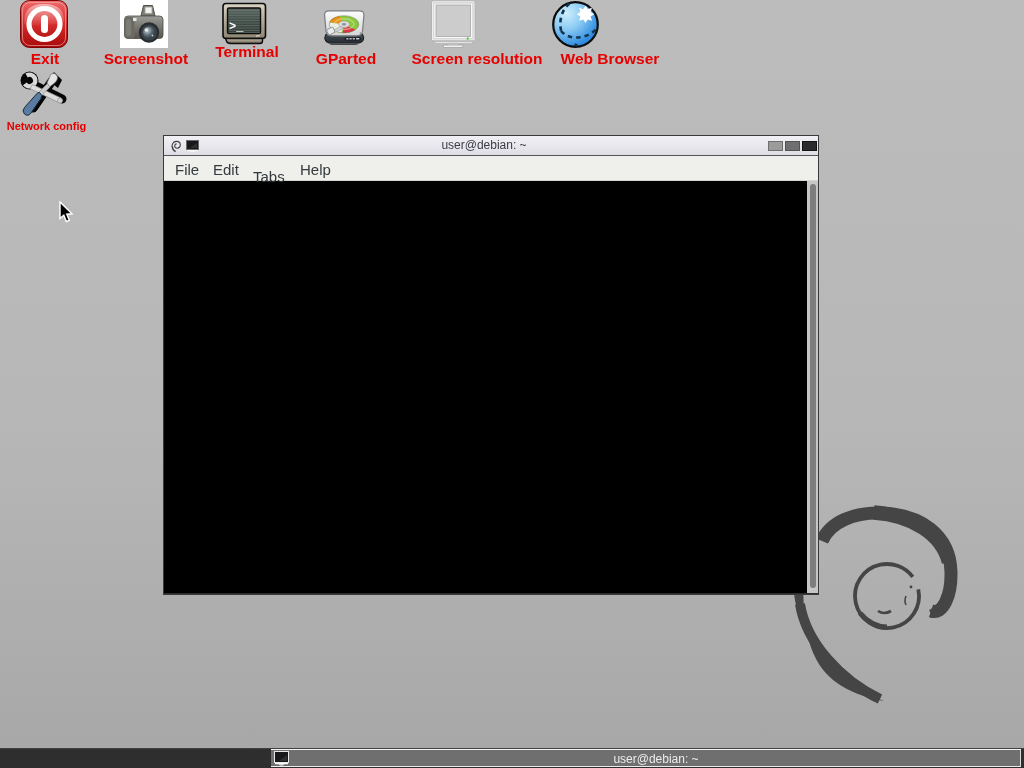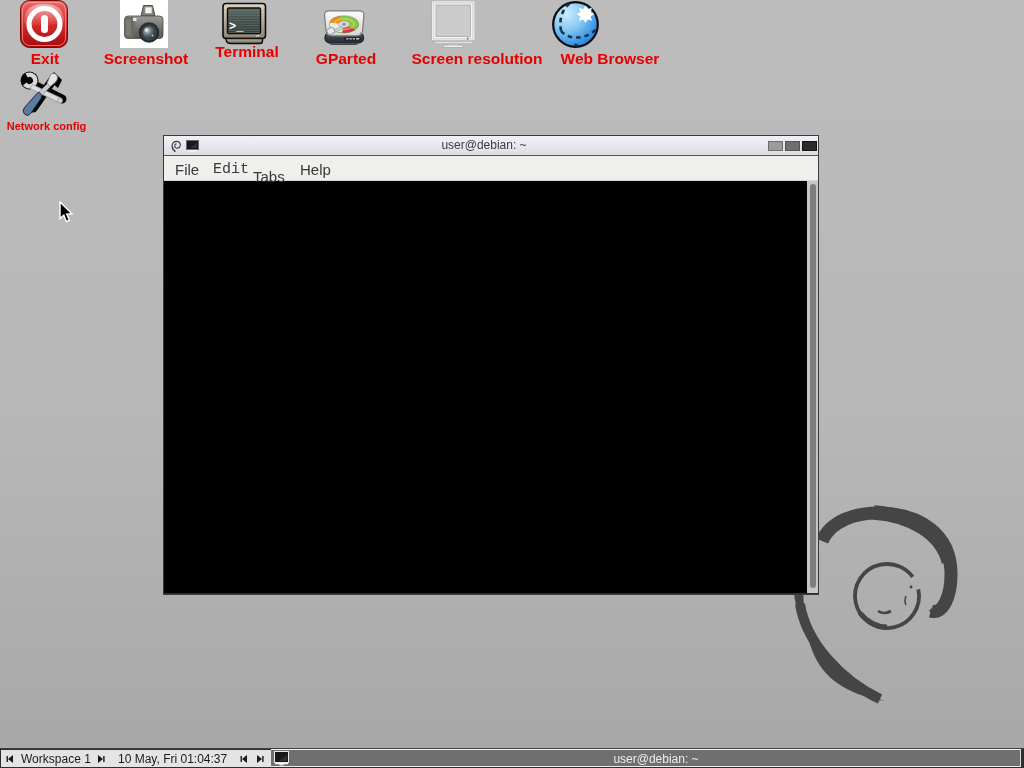--- a/index.html
+++ b/index.html
@@ -230,55 +230,35 @@
       <rect x="4.5" y="11.2" width="4" height="0.8" fill="#fafafa"></rect>
     </svg>
     <div class="abs" style="left:0;top:2px;width:640px;text-align:center;font-size:12px;color:#3c3c46;">user@debian: ~</div>
     <div class="abs" style="left:604px;top:4.5px;width:15px;height:10px;background:#9b9b9b;border:1px solid #6e6e6e;box-sizing:border-box;"></div>
     <div class="abs" style="left:621px;top:4.5px;width:15px;height:10px;background:#6f6f6f;border:1px solid #525252;box-sizing:border-box;"></div>
     <div class="abs" style="left:638px;top:4.5px;width:15px;height:10px;background:#2b2b2b;border:1px solid #141414;box-sizing:border-box;"></div>
   </div>
 
   <div class="abs" style="left:0;top:20px;width:654px;height:25px;background:#efefeb;border-bottom:1px solid #d6d6d0;box-sizing:border-box;font-size:15px;color:#343a3e;">
     <span class="abs" style="left:11px;top:5px;">File</span>
-    <span class="abs" style="left:49px;top:5px;font-family:Liberation Mono, monospace;">Edit</span>
+    <span class="abs" style="left:49px;top:5px;">Edit</span>
     <span class="abs" style="left:89px;top:12px;">Tabs</span>
     <span class="abs" style="left:136px;top:5px;">Help</span>
   </div>
 
 
   <div class="abs" style="left:643px;top:45px;width:11px;height:412px;background:#c6c6c6;">
     <div class="abs" style="left:2.5px;top:3px;width:6.5px;height:404px;background:#7d7d7d;border-radius:3.5px;"></div>
   </div>
 
   <div class="abs" style="left:0;top:457px;width:654px;height:1px;background:#2c2c2c;"></div>
 </div>
 
 <div class="abs" style="left:0;top:748px;width:1024px;height:20px;background:#2e2e2e;border-top:1px solid #404040;box-sizing:border-box;">
 
-  <div class="abs" style="left:1px;top:1px;width:270px;height:16.5px;background:#e4e4e4;">
-    <svg class="abs" style="left:5px;top:4.5px;" width="8" height="8" viewBox="0 0 8 8">
-        <path d="M7 0 L2 4 L7 8 Z" fill="#1a1a1a"></path>
-        <rect x="0.5" y="1" width="1.4" height="6" fill="#1a1a1a"></rect>
-      </svg>
-    <div class="abs" style="left:20px;top:1.5px;font-size:12px;color:#1a1a1a;">Workspace 1</div>
-    <svg class="abs" style="left:96px;top:4.5px;" width="8" height="8" viewBox="0 0 8 8">
-        <path d="M1 0 L6 4 L1 8 Z" fill="#1a1a1a"></path>
-        <rect x="6.2" y="1" width="1.4" height="6" fill="#1a1a1a"></rect>
-      </svg>
-    <div class="abs" style="left:117px;top:1.5px;font-size:12px;color:#1a1a1a;">10 May, Fri 01:04:37</div>
-    <svg class="abs" style="left:239px;top:4.5px;" width="8" height="8" viewBox="0 0 8 8">
-        <path d="M7 0 L2 4 L7 8 Z" fill="#1a1a1a"></path>
-        <rect x="0.5" y="1" width="1.4" height="6" fill="#1a1a1a"></rect>
-      </svg>
-    <svg class="abs" style="left:255px;top:4.5px;" width="8" height="8" viewBox="0 0 8 8">
-        <path d="M1 0 L6 4 L1 8 Z" fill="#1a1a1a"></path>
-        <rect x="6.2" y="1" width="1.4" height="6" fill="#1a1a1a"></rect>
-      </svg>
-  </div>
 
   <div class="abs" style="left:271px;top:0px;width:750px;height:17.5px;background:#6f6f6f;border-top:1px solid #f4f4f4;border-bottom:1px solid #ececec;border-right:1px solid #d8d8d8;box-sizing:border-box;">
     <svg class="abs" style="left:3px;top:1px;" width="15" height="15" viewBox="0 0 15 15">
       <rect x="0.5" y="0.5" width="14" height="11" fill="#17181a" stroke="#e8e8e8" stroke-width="1"></rect>
       <path d="M 6 9 L 13 4 L 13 10 L 6 10 Z" fill="#2e2f31"></path>
       <rect x="1" y="11.8" width="13" height="1.4" fill="#fafafa"></rect>
       <path d="M 4.5 13.2 L 10.5 13.2 L 9 14.6 L 6 14.6 Z" fill="#f0f0f0"></path>
     </svg>
     <div class="abs" style="left:0;top:1.5px;width:770px;text-align:center;font-size:12px;color:#ececec;">user@debian: ~</div>
   </div>

